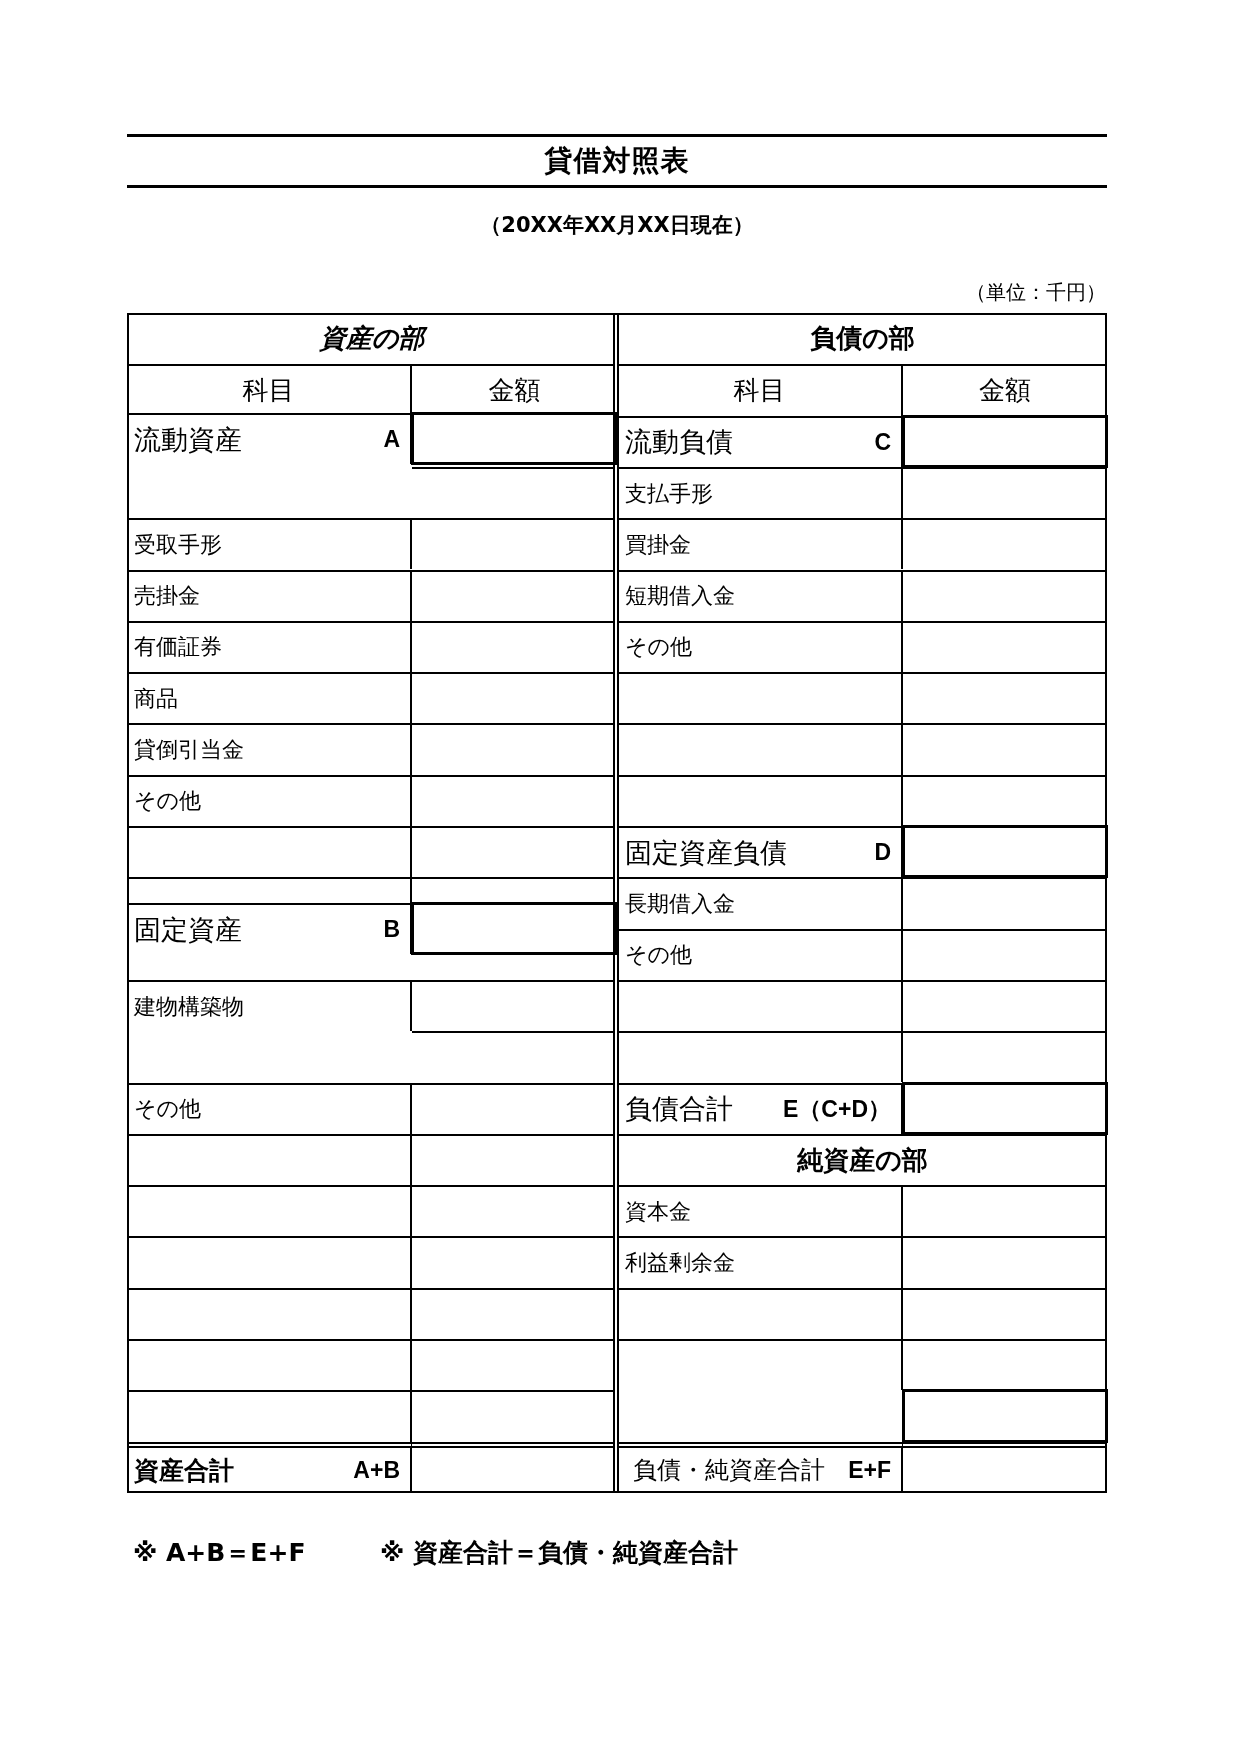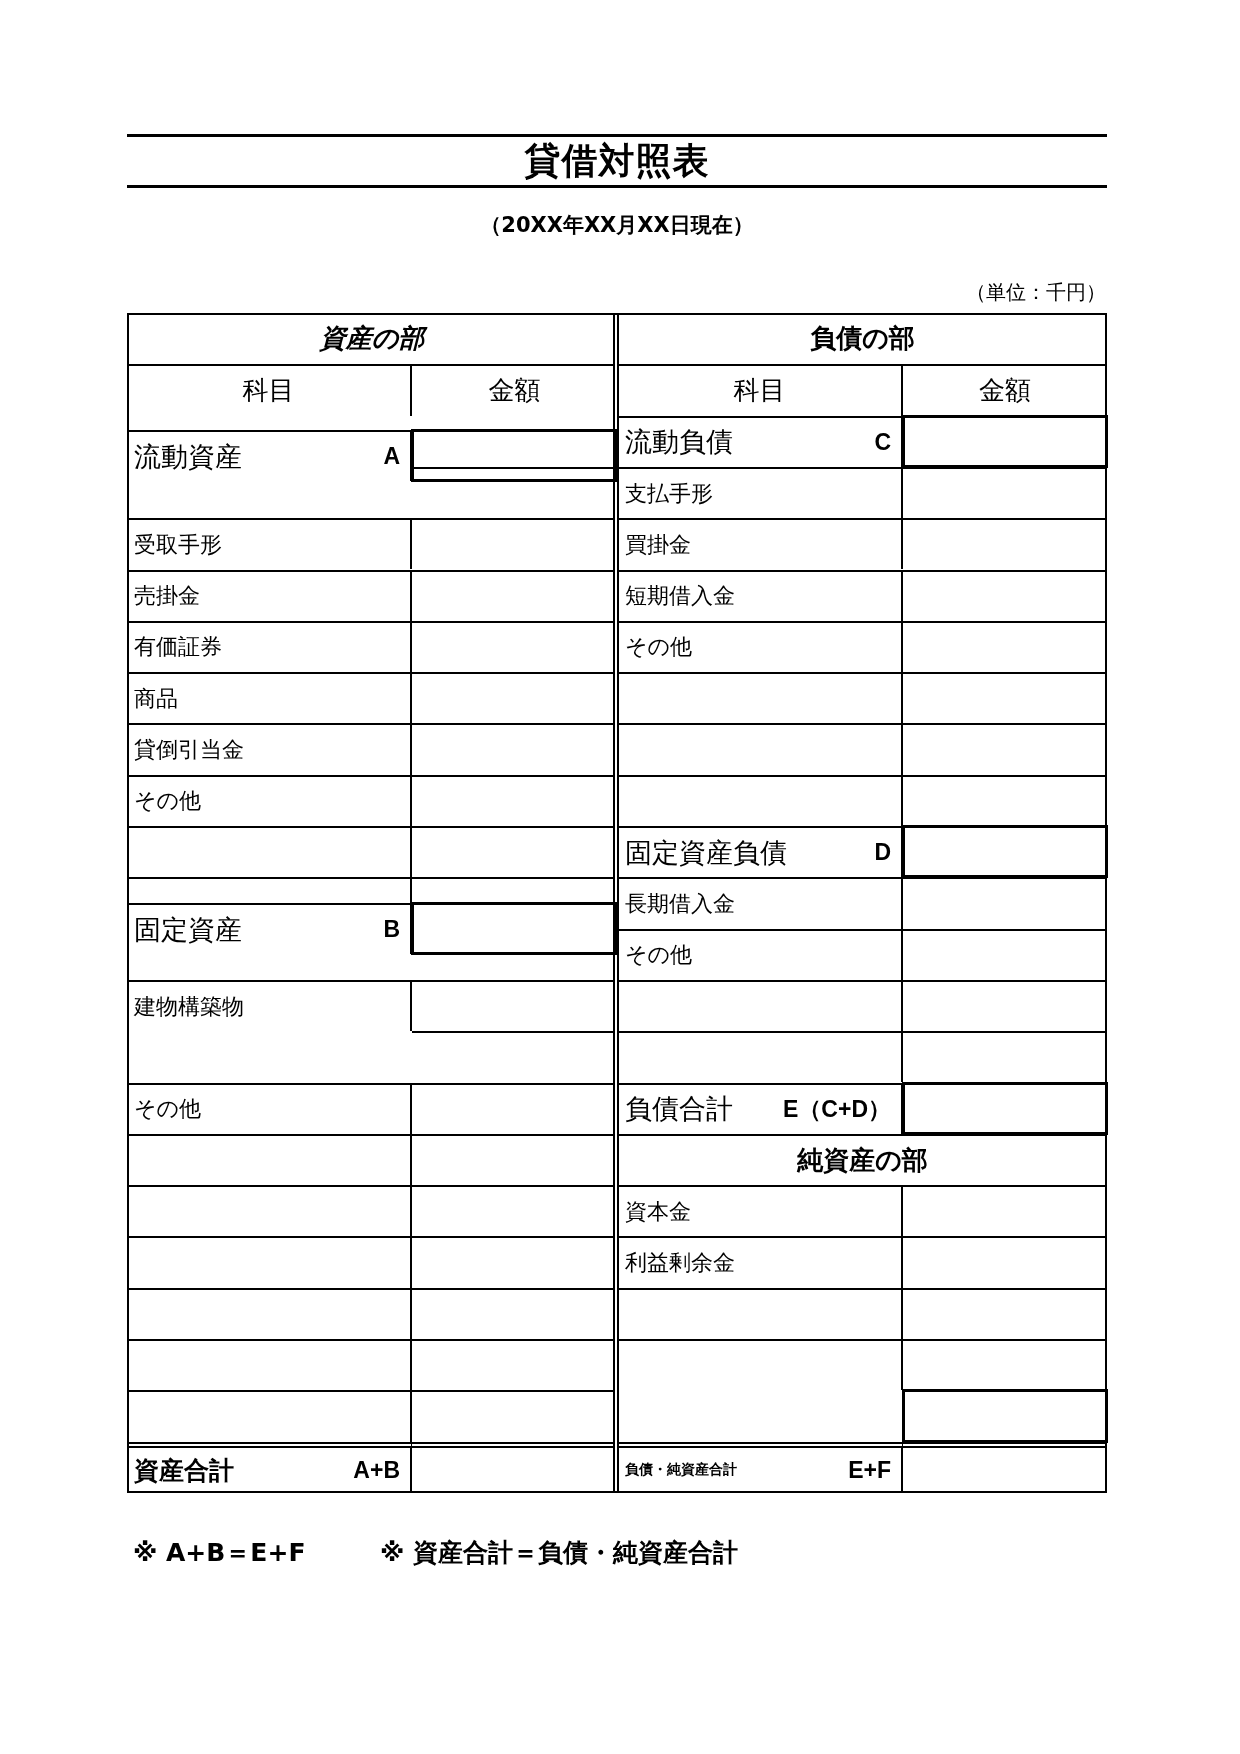--- a/index.html
+++ b/index.html
@@ -1,39 +1,39 @@
 <!DOCTYPE html>
 <html><head>
 <meta charset="utf-8">
 <style>
   html, body { margin:0; padding:0; background:#ffffff; }
   body { width:1240px; height:1754px; position:relative; font-family:"DejaVu Sans", "Liberation Sans", sans-serif; color:#000; overflow:hidden; }
   .rule { position:absolute; left:127px; width:980px; height:3px; background:#000; }
-  .title { position:absolute; left:127px; width:980px; top:137px; height:54px; line-height:48px; text-align:center; font-size:36px; font-weight:bold; letter-spacing:1px; }
+  .title { position:absolute; left:127px; width:980px; top:137px; height:54px; line-height:48px; text-align:center; font-size:28px; font-weight:bold; letter-spacing:1px; }
   .date { position:absolute; left:127px; width:980px; top:210px; height:30px; line-height:30px; text-align:center; font-size:21px; font-weight:bold; }
   .unit { position:absolute; right:134px; top:278px; height:28px; line-height:28px; font-size:20px; }
   .sheet { position:absolute; left:127px; top:313px; width:980px; height:1180px; }
   .col { position:absolute; top:0; height:1180px; }
   .col.left { left:0; width:490px; }
   .col.right { left:491px; width:489px; }
   .row { position:absolute; left:0; right:0; height:51.3px; box-sizing:border-box; }
   .cell { position:absolute; top:0; bottom:0; box-sizing:border-box; border-top:2.5px solid #000; display:flex; align-items:center; }
   .name { left:0; padding-left:7px; padding-right:10px; justify-content:space-between; }
   .amount { justify-content:center; }
   .col.left .name { width:285px; border-right:2.5px solid #000; }
   .col.left .amount { left:285px; right:0; }
   .col.right .name { width:285px; border-right:2.5px solid #000; }
   .col.right .amount { left:285px; right:0; }
   .full { left:0; right:0; justify-content:center; font-size:26px; font-weight:bold; }
   .head2 { justify-content:center; font-size:26px; padding:0; }
   .item { font-size:22px; }
   .big { font-size:27px; }
   .letter { font-size:23px; font-weight:bold; font-family:"Liberation Sans", sans-serif; }
   .total-label { font-size:25px; font-weight:bold; }
-  .small-bold { font-size:14px; font-weight:bold; }
+  .small-bold { font-size:24px; font-weight:normal;margin-left:8px; }
   .boxed { outline:3px solid #000; outline-offset:-2px; z-index:2; }
   .dbl { border-top:6px double #000; }
   .outer { position:absolute; left:0; top:0; width:980px; height:1180px; box-sizing:border-box; border:2.5px solid #000; pointer-events:none; }
   .mid { position:absolute; left:486px; top:0; width:6px; height:1180px; box-sizing:border-box; border-left:2px solid #000; border-right:2px solid #000; background:#fff; }
   .footer { position:absolute; top:1533px; height:40px; line-height:40px; font-size:25px; font-weight:bold; }
 </style>
 </head>
 <body>
 
 <div class="rule" style="top:134px;"></div>
@@ -45,21 +45,21 @@
 <div class="sheet">
 
   <div class="col left" id="leftcol">
     <div class="row" style="top:0;font-style:italic;">
       <div class="cell full" style="border-top:none;">資産の部</div>
     </div>
     <div class="row" style="top:51.3px;">
       <div class="cell name head2">科目</div>
       <div class="cell amount head2">金額</div>
     </div>
-  <div class="row" style="top: 117px; padding-left: 16px;">
+  <div class="row" style="top: 100px; padding-left: 16px;">
         <div class="cell name">
           <span class="big">流動資産</span>
           <span class="letter">A</span>
         </div>
         <div class="cell amount boxed"></div>
       </div>
       <div class="row" style="top: 153.9px;">
         <div class="cell amount"></div>
       </div>
       <div class="row" style="top: 205.2px;">

